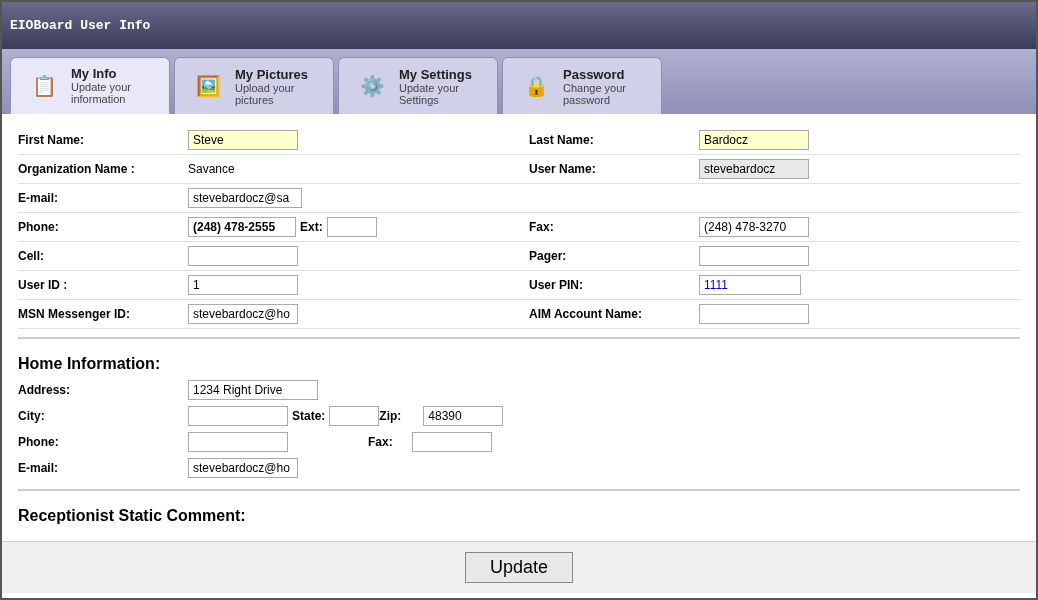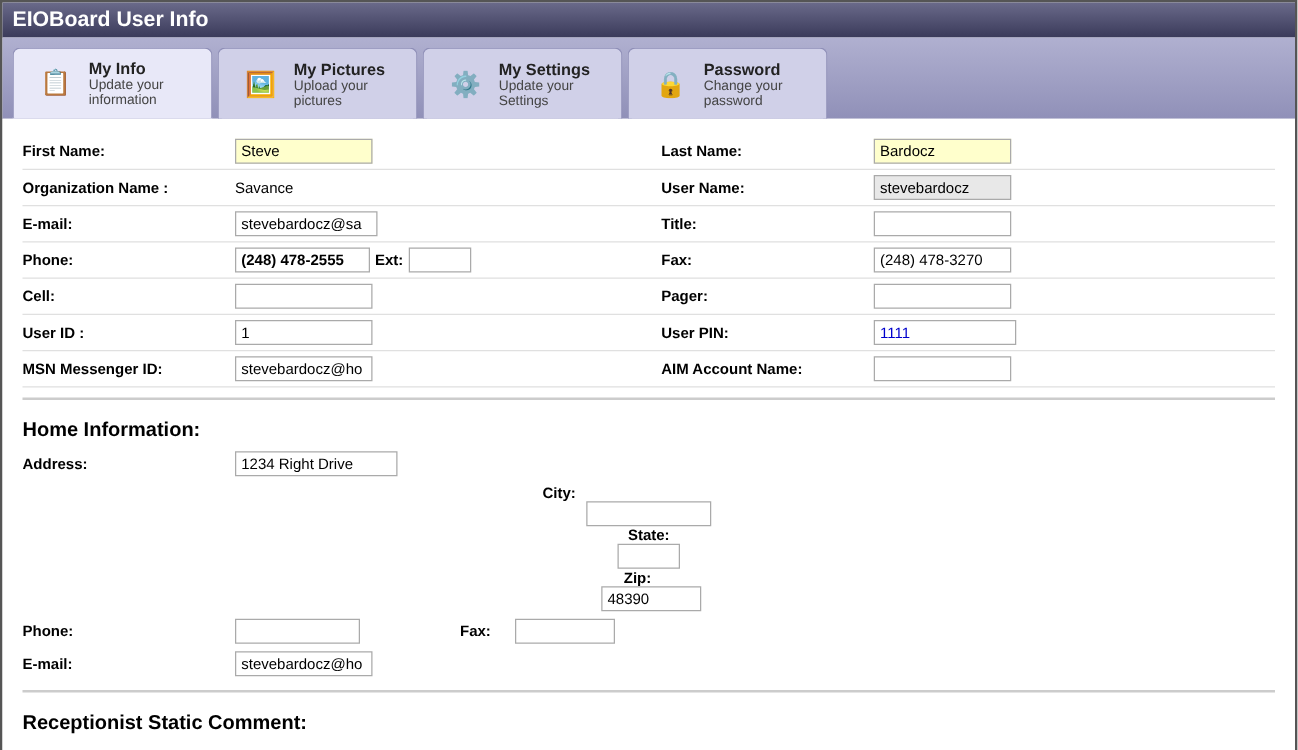--- a/index.html
+++ b/index.html
@@ -3,23 +3,24 @@
   <meta charset="utf-8">
   <style>
     * { box-sizing: border-box; margin: 0; padding: 0; }
     body { font-family: Arial, sans-serif; font-size: 12px; background: #c0c0c0; }
 
     .window { width: 1038px; min-height: 600px; background: #fff; border: 2px solid #555; }
 
     .title-bar {
       background: linear-gradient(to bottom, #6a6a8a, #3a3a5a);
       color: #fff;
-      padding: 4px 8px;
-      font-size: 17px;
+      padding: 16px 8px;
+      font-size: 13px;
       font-weight: bold;
+      font-family: Liberation Mono, monospace;
     }
 
     .tab-bar {
       background: linear-gradient(to bottom, #b0b0d0, #9090b8);
       display: flex;
       padding: 8px 8px 0 8px;
       gap: 4px;
     }
 
     .tab {
@@ -202,24 +203,20 @@
         </div>
       </div>
     </div>
 
     <div class="form-row">
       <div class="two-col">
         <div class="col-left">
           <span class="label">E-mail:</span>
           <input type="text" class="input-field input-white" style="width: 114px;" value="stevebardocz@sa">
         </div>
-        <div class="col-right">
-          <span class="label">Title:</span>
-          <input type="text" class="input-field input-white" style="width: 110px;" value="">
-        </div>
       </div>
     </div>
 
     <div class="form-row">
       <div class="two-col">
         <div class="col-left" style="display:flex;align-items:center;">
           <span class="label">Phone:</span>
           <input type="text" class="input-field input-white" style="width: 108px; font-weight: bold;" value="(248) 478-2555">
           <span class="ext-label">Ext:</span>
           <input type="text" class="input-field input-white" style="width: 50px;" value="">
@@ -245,21 +242,21 @@
     </div>
 
     <div class="form-row">
       <div class="two-col">
         <div class="col-left">
           <span class="label">User ID :</span>
           <input type="text" class="input-field input-white" style="width: 110px;" value="1">
         </div>
         <div class="col-right">
           <span class="label">User PIN:</span>
-          <input type="text" class="input-field input-white" style="width: 114px; color: rgb(0, 0, 204);" value="1111">
+          <input type="text" class="input-field input-white" style="width: 102px; color: rgb(0, 0, 204);" value="1111">
         </div>
       </div>
     </div>
 
     <div class="form-row">
       <div class="two-col">
         <div class="col-left">
           <span class="label">MSN Messenger ID:</span>
           <input type="text" class="input-field input-white" style="width: 110px;" value="stevebardocz@ho">
         </div>
@@ -272,21 +269,21 @@
 
     <div class="section-divider"></div>
 
     <div class="section-title">Home Information:</div>
 
     <div class="home-row">
       <span class="home-label">Address:</span>
       <input type="text" class="input-field input-white" style="width: 130px;" value="1234 Right Drive">
     </div>
 
-    <div class="home-row" style="display:flex;align-items:center;flex-direction:column;">
+    <div class="home-row" style="display:flex;align-items:center;">
       <span class="home-label">City:</span>
       <input type="text" class="input-field input-white" style="width: 100px;" value="">
       <span style="margin:0 4px; font-weight:bold;">State:</span>
       <input type="text" class="input-field input-white" style="width: 50px;" value="">
       <span style="font-weight:bold; min-width:40px;">Zip:</span>
       <input type="text" class="input-field input-white" style="width: 80px; margin-left: 4px;" value="48390">
     </div>
 
     <div class="home-row" style="display:flex;align-items:center;">
       <span class="home-label">Phone:</span>

